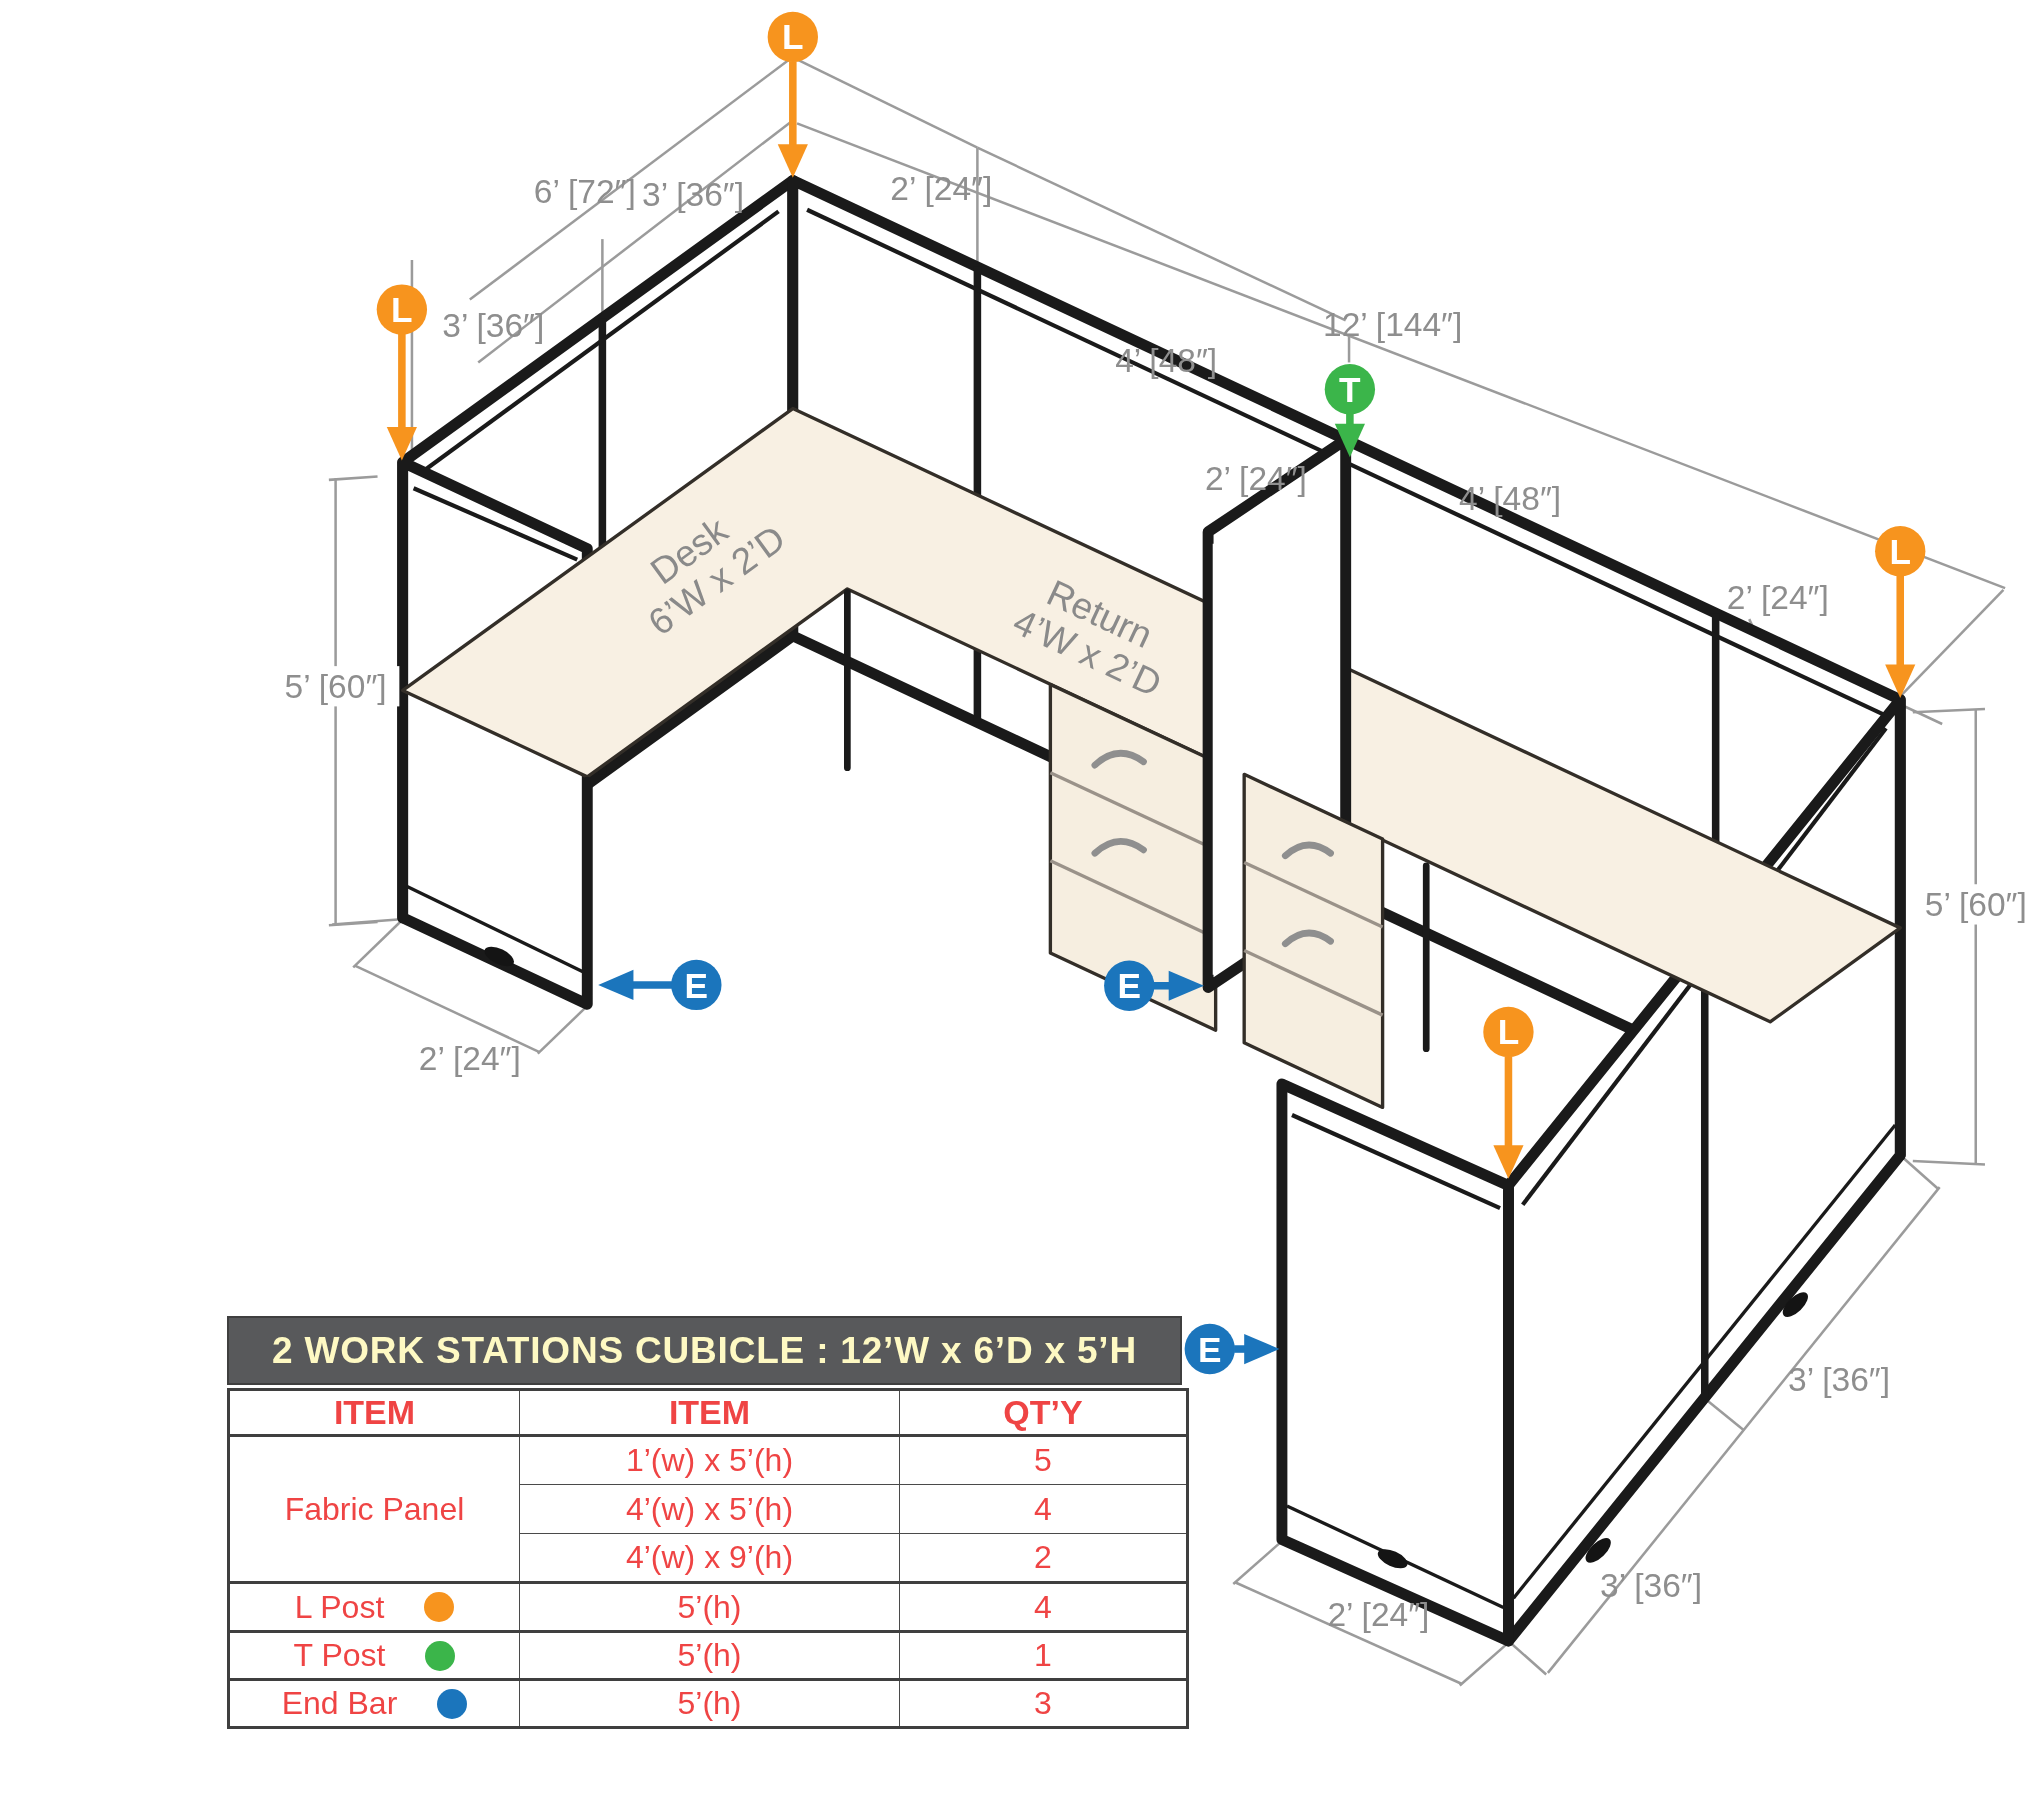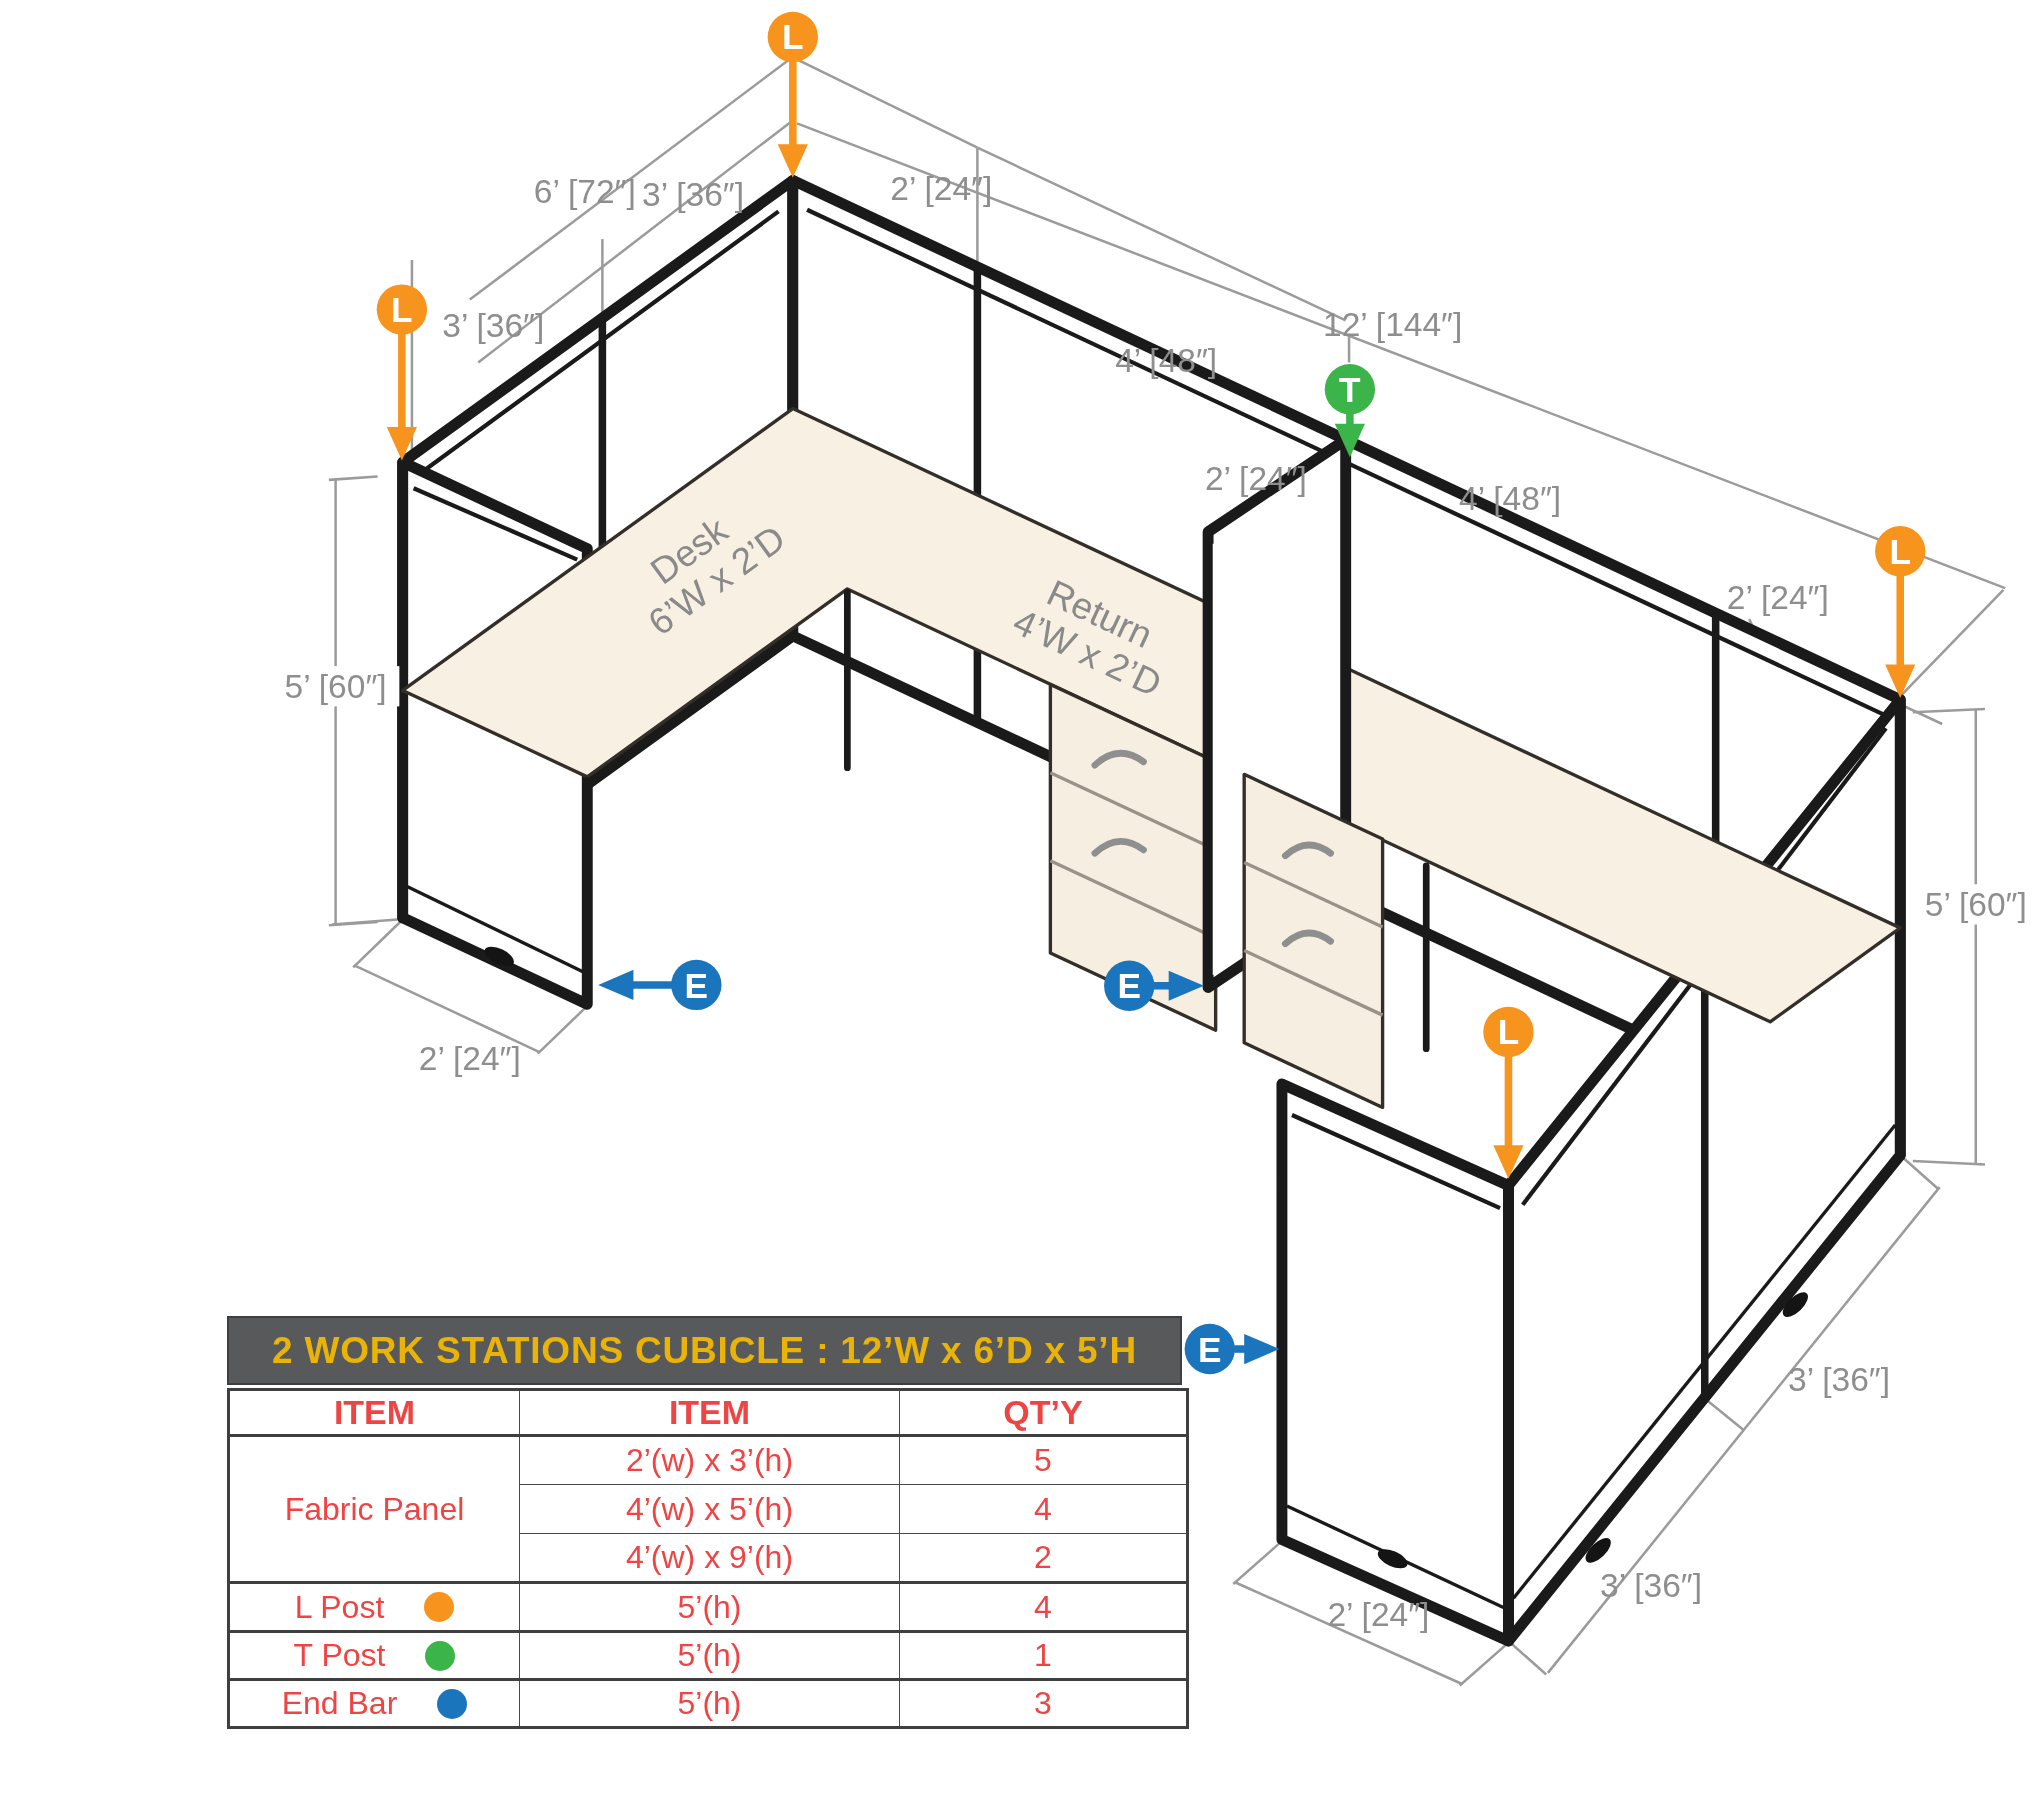--- a/index.html
+++ b/index.html
@@ -19,21 +19,21 @@
   .leaf{fill:#141414;}
   .dim{font-size:40px;fill:#8e8e8e;}
   .desklbl{font-size:44px;fill:#8a8a8a;}
   .mletter{font-size:42px;font-weight:bold;fill:#ffffff;}
   .c-orange{fill:#F7941E;} .c-green{fill:#3BB54A;} .c-blue{fill:#1B75BC;}
   .s-orange{stroke:#F7941E;} .s-green{stroke:#3BB54A;} .s-blue{stroke:#1B75BC;}
   .marrow{stroke-width:9;fill:none;}
   .plate{fill:#ffffff;}
   
   .tblwrap{position:absolute;left:227px;top:1316px;width:955px;}
-  .tbl-title{height:69px;background:#58595B;color:#eab308;display:flex;align-items:center;
+  .tbl-title{height:69px;background:#58595B;color:#fef9c3;display:flex;align-items:center;
              justify-content:center;font-size:37px;font-weight:bold;letter-spacing:0.8px;
              border:2.5px solid #3f3f3f;box-sizing:border-box;}
   table.parts{border-collapse:collapse;width:100%;table-layout:fixed;margin-top:3.4px;
               font-size:32px;color:#ef4444;}
   table.parts td,table.parts th{border:1.7px solid #4a4a4a;text-align:center;padding:0;
               overflow:hidden;}
   table.parts .sec{border-top:3.4px solid #3f3f3f;}
   table.parts{border:3.4px solid #3f3f3f;}
   th.c-item{width:289px;} th.c-size{width:379px;} th.c-qty{width:286px;}
   .hrow{height:46px;font-weight:bold;font-size:34px;}
@@ -238,21 +238,21 @@
   <div class="tbl-title">2 WORK STATIONS  CUBICLE : 12’W x 6’D x 5’H</div>
   <table class="parts">
     <tbody>
           <tr class="hrow">
       <th class="c-item">ITEM</th>
       <th class="c-size">ITEM</th>
       <th class="c-qty">QT’Y</th>
     </tr>
     <tr class="r58 sec">
       <td rowspan="3">Fabric Panel</td>
-      <td>2’(w) x 3’(h)</td>
+      <td>1’(w) x 5’(h)</td>
       <td>5</td>
     </tr>
     <tr class="r58">
       <td>4’(w) x 5’(h)</td>
       <td>4</td>
     </tr>
     <tr class="r58">
       <td>4’(w) x 9’(h)</td>
       <td>2</td>
     </tr>

